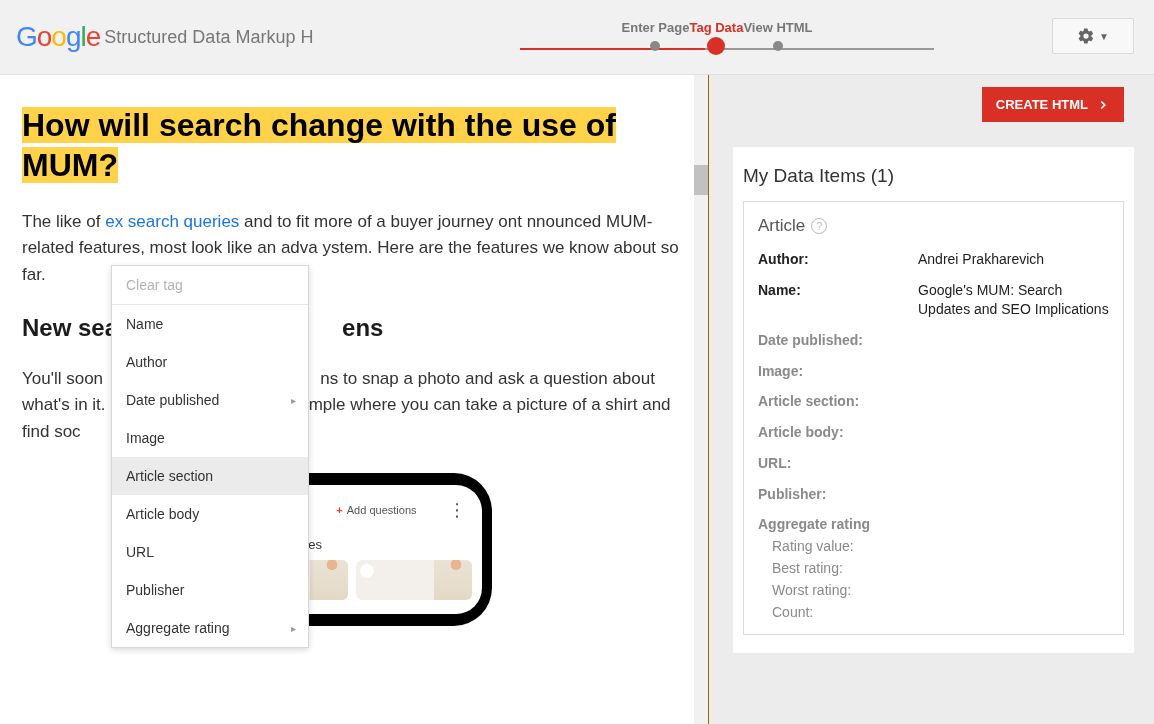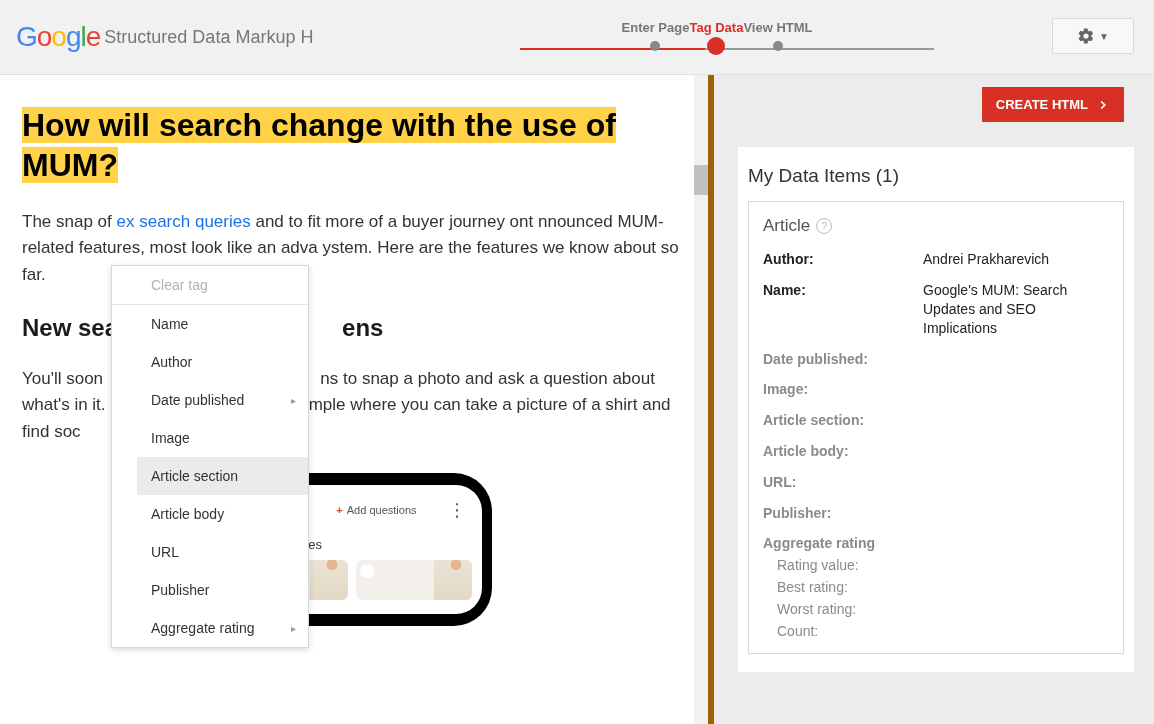--- a/index.html
+++ b/index.html
@@ -49,27 +49,27 @@
 .phone-avatar { width: 22px; height: 22px; border-radius: 50%; background: linear-gradient(135deg,#d9a47a,#7a9ed9); }
 .phone-addq { color: #555; font-size: 11px; }
 .phone-plus { color: #e94235; font-weight: bold; margin-right: 4px; }
 .phone-visual { font-size: 13px; color: #333; margin: 6px 2px 8px; }
 .phone-cards { display: flex; gap: 8px; }
 .phone-card { flex: 1; background: #f3f0eb; border-radius: 6px; height: 40px; position: relative; overflow: hidden; }
 .phone-card::before { content:''; position:absolute; left:4px; top:4px; width:14px; height:14px; background:#fff; border-radius:50%; }
 .shirt { position:absolute; right:-6px; top:-2px; width:44px; height:44px; border-radius:4px; background: radial-gradient(circle at 50% 15%, #e7b690 12%, transparent 13%), linear-gradient(#eae3d6,#e3d8c4); }
 
 .ctx-menu { position: absolute; left: 111px; top: 190px; width: 198px; background: #fff; border: 1px solid #d8d8d8; box-shadow: 0 2px 6px rgba(0,0,0,0.15); font-size: 14px; color: #333; z-index: 50; }
-.ctx-item { padding: 11px 14px; cursor: pointer; position: relative; margin-left: 25px; }
+.ctx-item { padding: 11px 14px; cursor: pointer; position: relative; }
 .ctx-item.disabled { color: #b3b3b3; cursor: default; }
 .ctx-item.highlight { background: #ebebeb; }
 .ctx-sep { border-top: 1px solid #e5e5e5; }
 .ctx-arrow { position: absolute; right: 12px; top: 50%; transform: translateY(-50%); font-size: 10px; color: #999; }
 
-.right-col { flex: 1; background: #ececec; position: relative; padding: 12px 20px 12px 24px; border-left: 6px solid #a16207; }
+.right-col { flex: 1; background: #ececec; position: relative; padding: 12px 20px 12px 24px; border-left: 1px solid #a16207; }
 .create-btn { position: absolute; right: 30px; top: 12px; background: #d93025; color: #fff; font-weight: bold; font-size: 13px; padding: 10px 14px; display: flex; align-items: center; gap: 8px; cursor: pointer; }
 .create-btn svg { width: 14px; height: 14px; }
 
 .panel { margin-top: 60px; background: #fff; padding: 18px 6px 18px 6px; }
 .panel-title { font-size: 19px; color: #333; padding: 0 4px 14px; }
 .card { border: 1px solid #dadada; margin: 0 4px; padding: 14px 14px 8px; }
 .card-head { font-size: 17px; color: #555; display: flex; align-items: center; gap: 6px; margin-bottom: 14px; }
 .help-icon { width: 16px; height: 16px; border: 1.5px solid #bbb; border-radius: 50%; display: inline-flex; align-items: center; justify-content: center; font-size: 11px; color: #bbb; }
 .kv-row { display: flex; font-size: 14px; margin-bottom: 12px; line-height: 1.35; }
 .kv-label { width: 160px; font-weight: bold; color: #222; }
@@ -113,21 +113,21 @@
 </div>
 
 <div class="content-wrap">
   <div class="left-col">
     <div class="scrollbar-stub"></div>
     <div class="scrollbar-thumb"></div>
 
     <h1><span class="article-heading hl">How will search change with the use of MUM?</span></h1>
 
     <p class="article-p">
-      <span>The snap of</span>
+      <span>The like of</span>
       <a>ex search queries</a><span> and to fit more of a buyer journey ont                                         nnounced MUM-related features, most look like an adva                                  ystem. Here are the features we know about so far.</span>
     </p>
 
     <h2 class="sub-heading">
       <span>New sea</span><span style="visibility:hidden;">rch within Google L</span><span>ens</span>
     </h2>
 
     <p class="article-p" style="white-space:pre-wrap;">You'll soon                                              ns to snap a photo and ask a question about what's in it.                                           mple where you can take a picture of a shirt and find soc                                        :</p>
 
     <div class="phone-mock">

